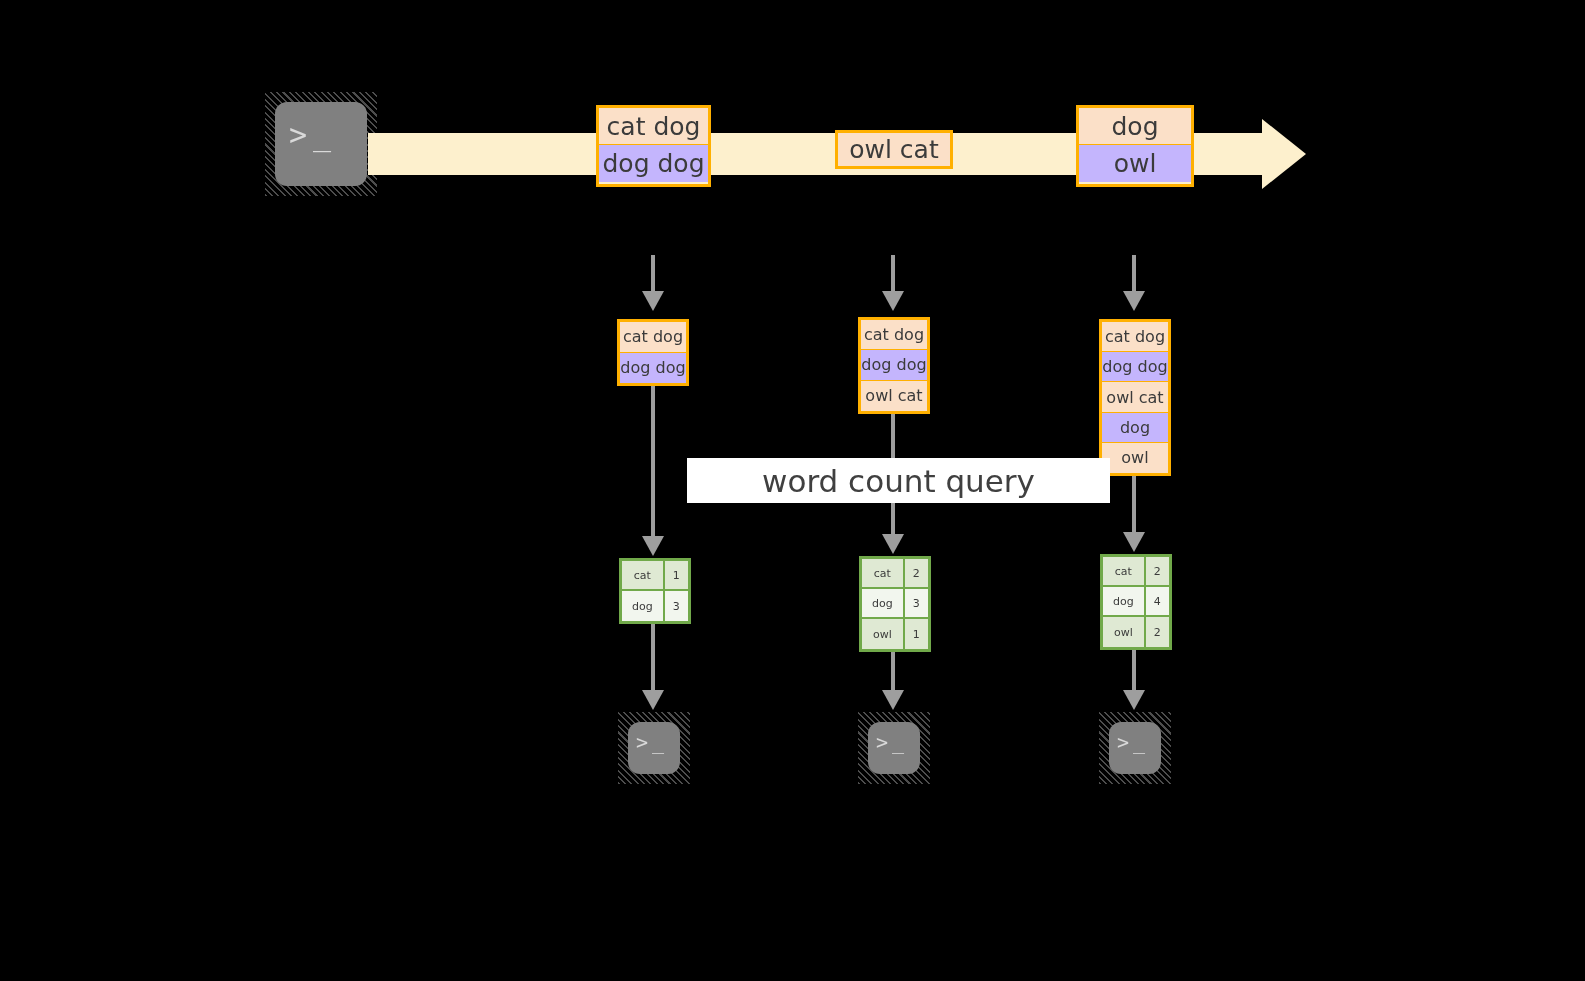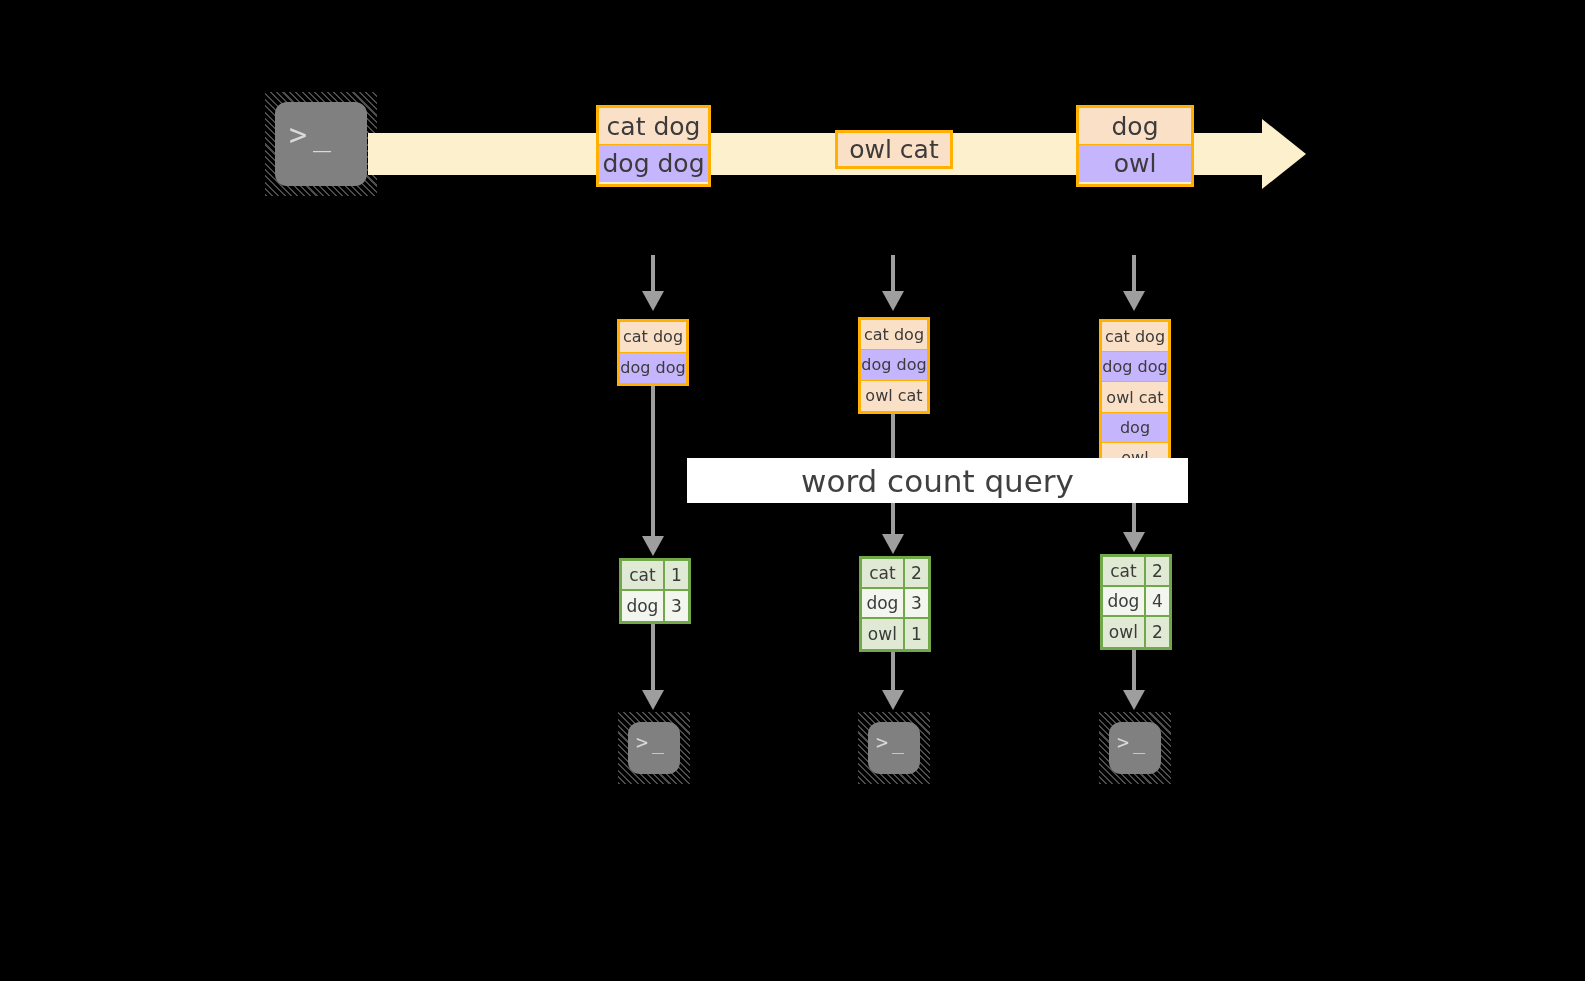--- a/index.html
+++ b/index.html
@@ -93,21 +93,21 @@
   .obox.stack .orow { height: 30.5px; }
 
   
   .gtable {
     position: absolute;
     box-sizing: border-box;
     border: 3px solid #71a94a;
     background: #eef4e8;
     display: flex;
     flex-direction: column;
-    font-size: 17px;
+    font-size: 11px;
   }
   .gtable .grow {
     display: flex;
     height: 30px;
     box-sizing: border-box;
     border-bottom: 2px solid #71a94a;
   }
   .gtable .grow:last-child { border-bottom: none; }
   .gtable .grow.dark  .gcell { background: #dfe9d3; }
   .gtable .grow.light .gcell { background: #f2f6ee; }
@@ -288,17 +288,17 @@
   <div class="vline" style="left:1132px; top:650px; height:40px;"></div>
   <div class="vhead" style="left:1123px; top:690px;"></div>
 
   <div class="term" style="left:1099px; top:712px; width:72px; height:72px;">
     <div class="term-inner">
       <span class="term-glyph" style="left:8px; top:10px; font-size:20px;">&gt;</span>
       <span class="term-glyph" style="left:24px; top:10px; font-size:20px;">_</span>
     </div>
   </div>
 
-  <div class="qband" style="left:687px; top:458px; width:501px; height:45px;">
+  <div class="qband" style="left:687px; top:458px; width:423px; height:45px;">
     <span>word count query</span>
   </div>
 
 </div>
 
 </body></html>

